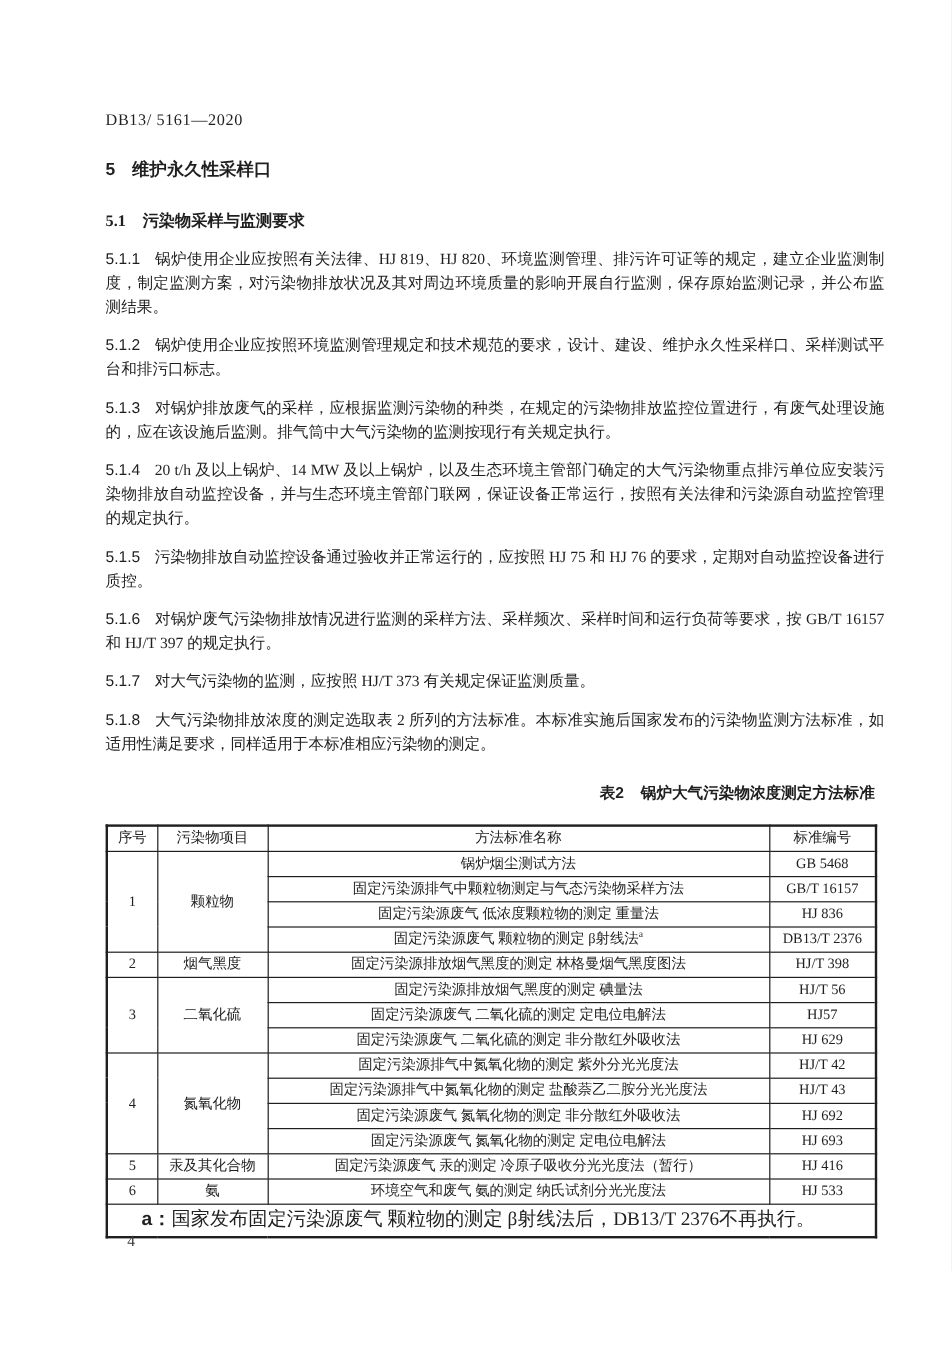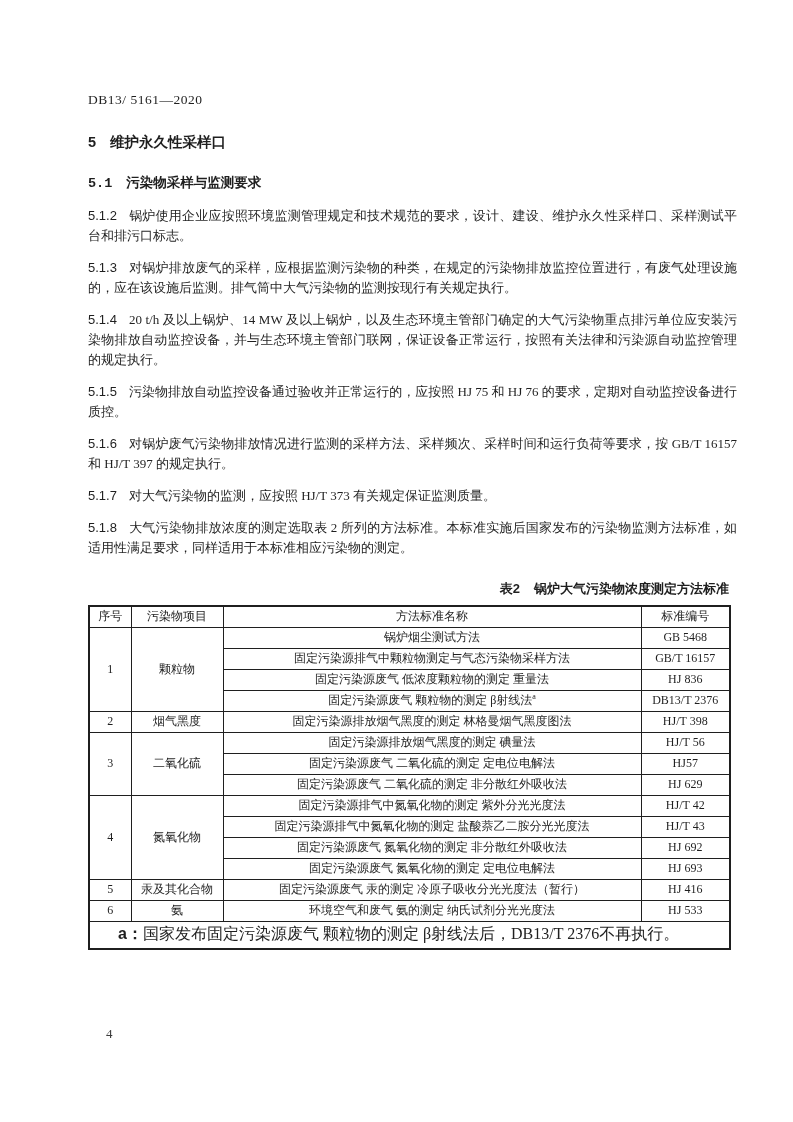--- a/index.html
+++ b/index.html
@@ -27,21 +27,21 @@
     font-size: 14.5px;
     line-height: 20px;
     font-weight: bold;
     font-family: "Liberation Sans", "DejaVu Sans", sans-serif;
   }
   .h-sub {
     margin-top: 22px;
     font-size: 13.5px;
     line-height: 20px;
     font-weight: bold;
-    font-family: Liberation Mono, monospace;
+    font-family: Liberation Serif, serif;
   }
   .h-num { margin-right: 14px; }
   .clauses { margin-top: 12px; }
   .clause {
     margin: 0 0 12px 0;
     font-size: 13px;
     line-height: 20px;
     text-align: justify;
   }
   .clause-num {
@@ -52,21 +52,21 @@
   .tbl-caption {
     margin-top: 21px;
     text-align: right;
     font-weight: bold;
     font-size: 13px;
     line-height: 20px;
     font-family: "Liberation Sans", "DejaVu Sans", sans-serif;
     width: 641px;
   }
   table.methods {
-    margin-top: 6px;
+    margin-top: 16px;
     border-collapse: collapse;
     table-layout: fixed;
     width: 641px;
     font-size: 12px;
     padding-left: 46px;
   }
   table.methods th, table.methods td {
     border: 1px solid #1f1f1f;
     padding: 0 3px;
     height: 21px;
@@ -103,20 +103,21 @@
 
     <div class="h-section">
       <span class="h-num">5</span><span>维护永久性采样口</span>
     </div>
 
     <div class="h-sub">
       <span class="h-num">5.1</span><span>污染物采样与监测要求</span>
     </div>
 
     <div class="clauses">
+      <p class="clause"><span class="clause-num">5.1.1</span><span>锅炉使用企业应按照有关法律、HJ 819、HJ 820、环境监测管理、排污许可证等的规定，建立企业监测制度，制定监测方案，对污染物排放状况及其对周边环境质量的影响开展自行监测，保存原始监测记录，并公布监测结果。</span></p>
       <p class="clause"><span class="clause-num">5.1.2</span><span>锅炉使用企业应按照环境监测管理规定和技术规范的要求，设计、建设、维护永久性采样口、采样测试平台和排污口标志。</span></p>
       <p class="clause"><span class="clause-num">5.1.3</span><span>对锅炉排放废气的采样，应根据监测污染物的种类，在规定的污染物排放监控位置进行，有废气处理设施的，应在该设施后监测。排气筒中大气污染物的监测按现行有关规定执行。</span></p>
       <p class="clause"><span class="clause-num">5.1.4</span><span>20 t/h 及以上锅炉、14 MW 及以上锅炉，以及生态环境主管部门确定的大气污染物重点排污单位应安装污染物排放自动监控设备，并与生态环境主管部门联网，保证设备正常运行，按照有关法律和污染源自动监控管理的规定执行。</span></p>
       <p class="clause"><span class="clause-num">5.1.5</span><span>污染物排放自动监控设备通过验收并正常运行的，应按照 HJ 75 和 HJ 76 的要求，定期对自动监控设备进行质控。</span></p>
       <p class="clause"><span class="clause-num">5.1.6</span><span>对锅炉废气污染物排放情况进行监测的采样方法、采样频次、采样时间和运行负荷等要求，按 GB/T 16157 和 HJ/T 397 的规定执行。</span></p>
       <p class="clause"><span class="clause-num">5.1.7</span><span>对大气污染物的监测，应按照 HJ/T 373 有关规定保证监测质量。</span></p>
       <p class="clause"><span class="clause-num">5.1.8</span><span>大气污染物排放浓度的测定选取表 2 所列的方法标准。本标准实施后国家发布的污染物监测方法标准，如适用性满足要求，同样适用于本标准相应污染物的测定。</span></p>
     </div>
 
     <div class="tbl-caption">

